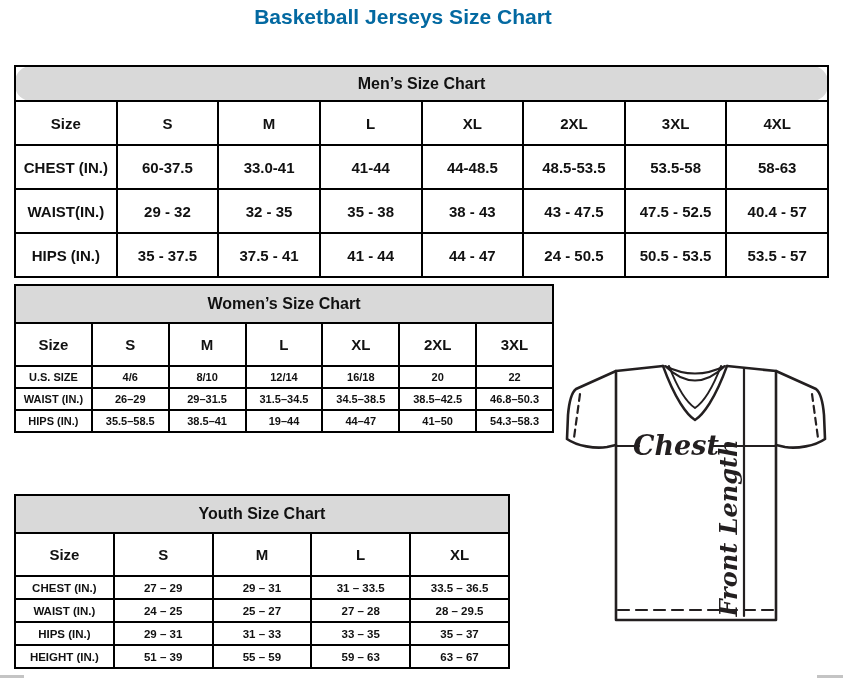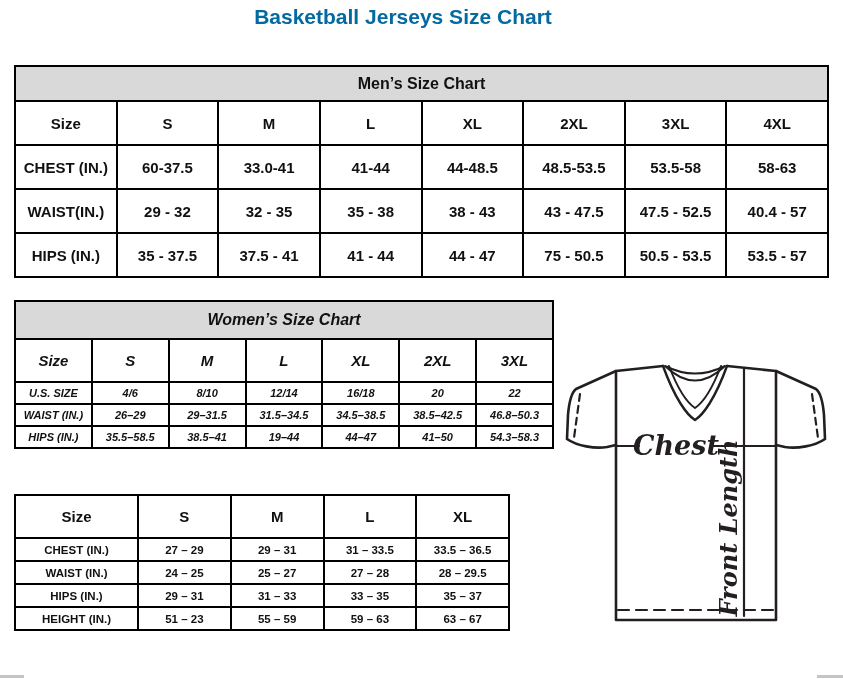--- a/index.html
+++ b/index.html
@@ -12,24 +12,24 @@
   .chart{position:absolute;}
   .chart table{border-collapse:collapse;table-layout:fixed;width:100%;}
   .chart th,.chart td{border:2px solid #000000;text-align:center;vertical-align:middle;
     padding:0;font-weight:bold;color:#111111;overflow:hidden;white-space:nowrap;}
   .chart .title-row th{background:#d9d9d9;font-size:16px;}
 
   .mens{left:14px;top:65px;width:815px;}
   .mens .title-row{height:35px;}
   .mens .header-row{height:44px;}
   .mens .data-row{height:44px;}
-  .mens th,.mens td{font-size:15px;}
+  .mens th,.mens td{font-size:15px;border-radius:16px;}
   .mens tr>*:first-child{width:118px;}
 
-  .womens{left:14px;top:300px;width:540px;font-style:italic;}
+  .womens{left:14px;top:284px;width:540px;}
   .womens .title-row{height:38px;}
   .womens .header-row{height:43px;}
   .womens .data-row{height:22px;border-radius:9px;}
   .womens th{font-size:15px;}
   .womens .data-row td{font-size:11px;}
   .womens tr>*:first-child{width:82px;}
 
   .youth{left:14px;top:494px;width:496px;}
   .youth .title-row{height:38px;}
   .youth .header-row{height:43px;}
@@ -88,21 +88,21 @@
             <td>43 - 47.5</td>
             <td>47.5 - 52.5</td>
             <td>40.4 - 57</td>
           </tr>
           <tr class="data-row">
             <td>HIPS (IN.)</td>
             <td>35 - 37.5</td>
             <td>37.5 - 41</td>
             <td>41 - 44</td>
             <td>44 - 47</td>
-            <td>75 - 50.5</td>
+            <td>24 - 50.5</td>
             <td>50.5 - 53.5</td>
             <td>53.5 - 57</td>
           </tr>
         </tbody>
       </table>
     </div>
   <div class="chart womens">
       <table>
         <tbody>
           <tr class="title-row">
@@ -143,20 +143,23 @@
             <td>44–47</td>
             <td>41–50</td>
             <td>54.3–58.3</td>
           </tr>
         </tbody>
       </table>
     </div>
   <div class="chart youth">
       <table>
         <tbody>
+          <tr class="title-row">
+            <th colspan="5">Youth Size Chart</th>
+          </tr>
           <tr class="header-row">
             <th>Size</th>
             <th>S</th>
             <th>M</th>
             <th>L</th>
             <th>XL</th>
           </tr>
           <tr class="data-row">
             <td>CHEST (IN.)</td>
             <td>27 – 29</td>
@@ -173,21 +176,21 @@
           </tr>
           <tr class="data-row">
             <td>HIPS (IN.)</td>
             <td>29 – 31</td>
             <td>31 – 33</td>
             <td>33 – 35</td>
             <td>35 – 37</td>
           </tr>
           <tr class="data-row">
             <td>HEIGHT (IN.)</td>
-            <td>51 – 23</td>
+            <td>51 – 39</td>
             <td>55 – 59</td>
             <td>59 – 63</td>
             <td>63 – 67</td>
           </tr>
         </tbody>
       </table>
     </div>
 
   <svg class="jersey" viewBox="0 0 275 305" xmlns="http://www.w3.org/2000/svg">
     <g fill="none" stroke="#231f20" stroke-width="2.6" stroke-linejoin="round" stroke-linecap="round">

